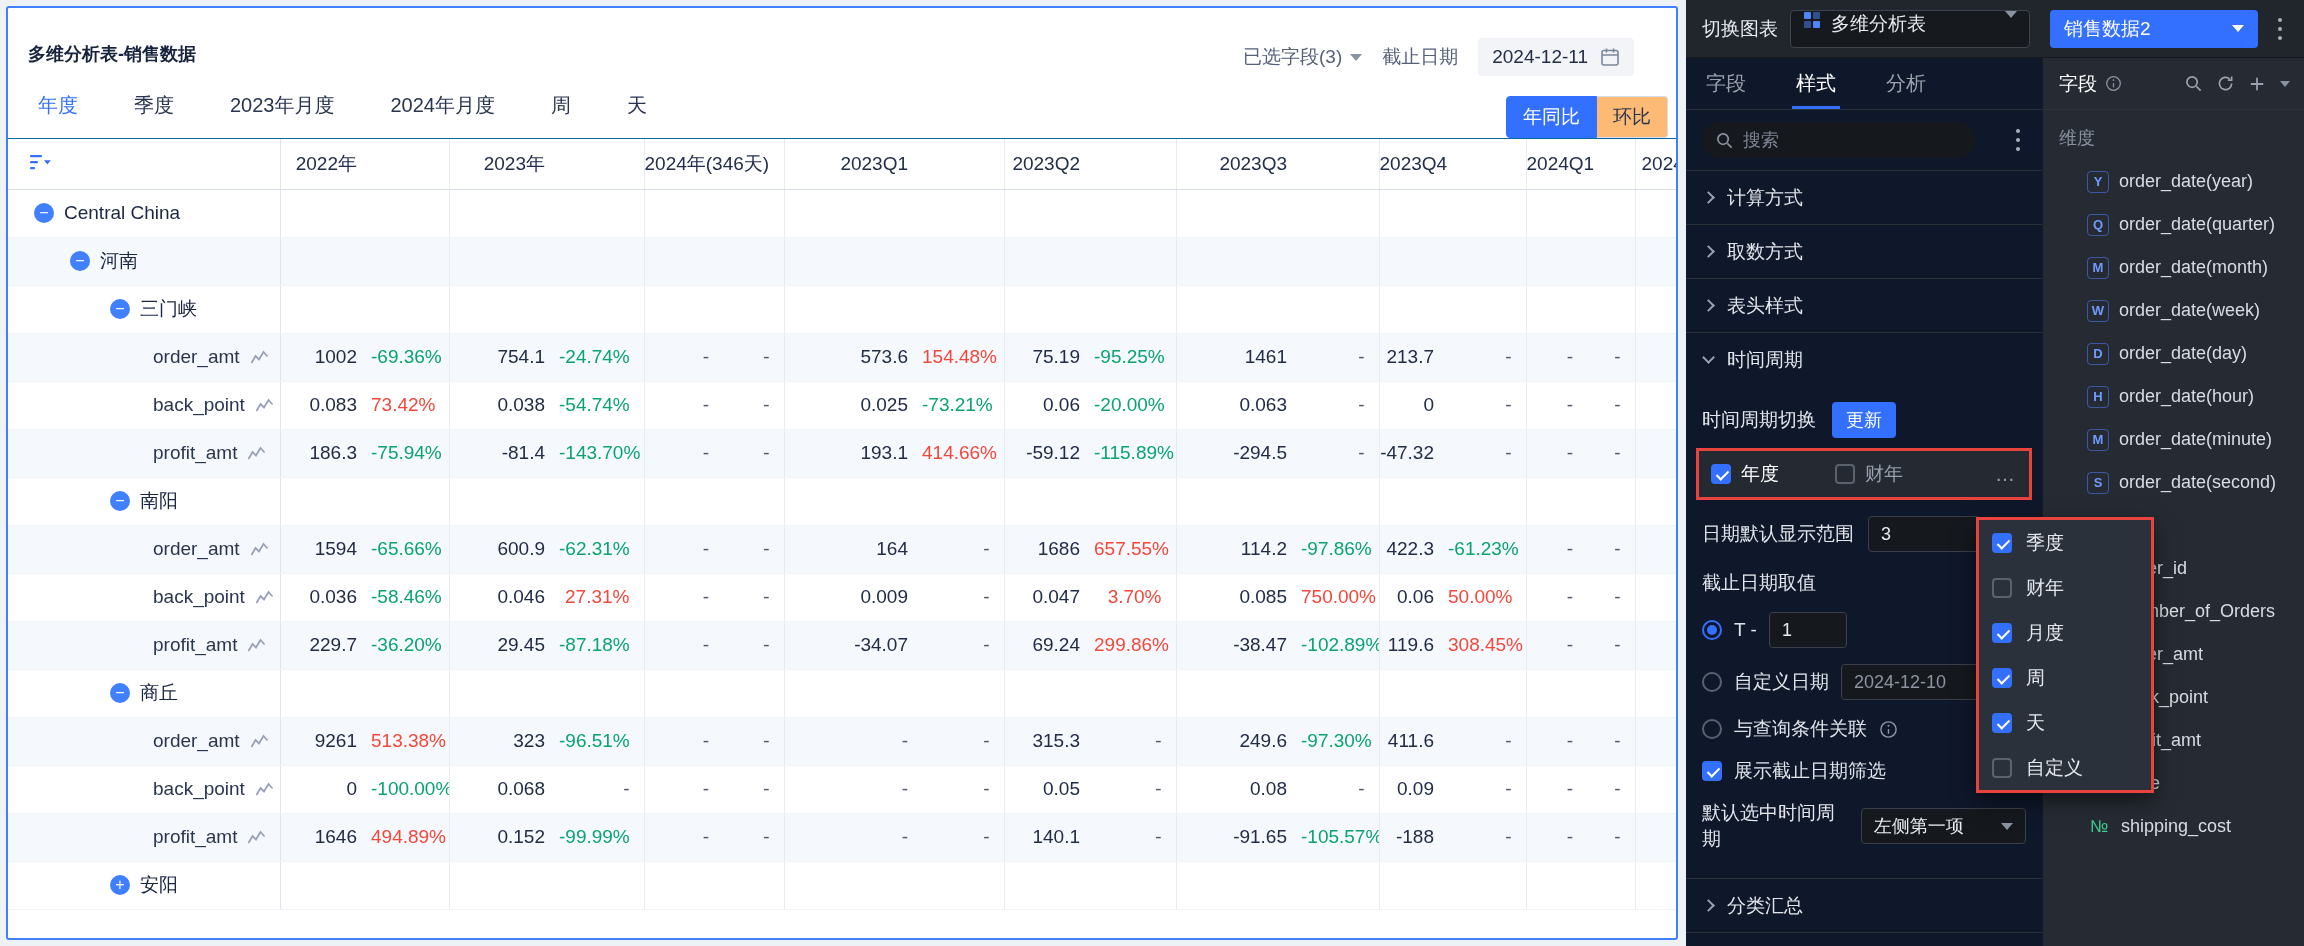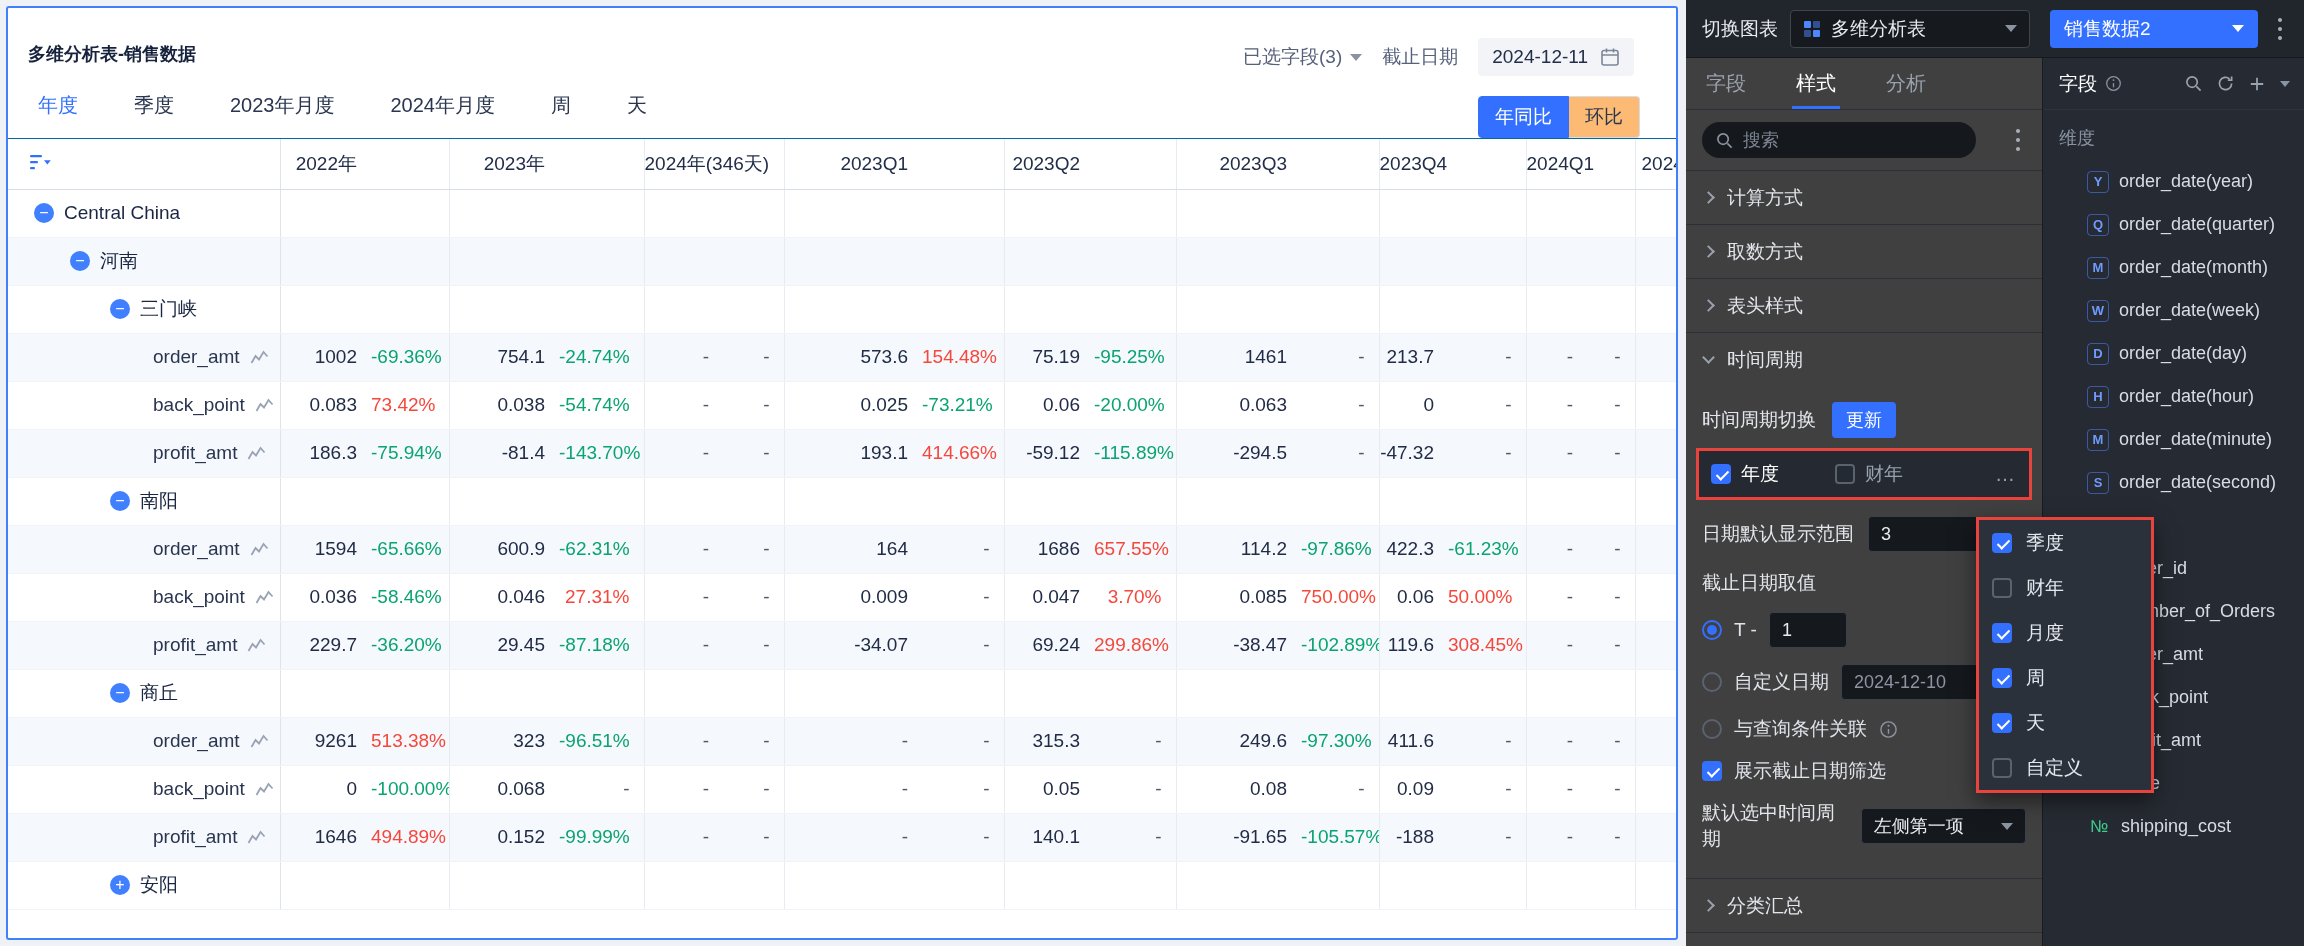--- a/index.html
+++ b/index.html
@@ -12,21 +12,21 @@
           border:2px solid #4080ff; border-radius:3px; overflow:hidden; }
   .title { position:absolute; left:20px; top:34px; font-size:18px; font-weight:bold; color:#17233d; }
   .top-controls { position:absolute; right:42px; top:30px; display:flex; align-items:center; gap:20px; }
   .fields-selected { display:flex; align-items:center; gap:8px; font-size:19px; color:#56617a; cursor:pointer; }
   .deadline-label { font-size:19px; color:#56617a; }
   .date-chip { display:flex; align-items:center; gap:12px; background:#f2f4f8; border-radius:4px;
                padding:8px 14px; font-size:19px; color:#232f47; }
   .tabs { position:absolute; left:30px; top:84px; display:flex; gap:56px; font-size:20px; color:#2a3550; }
   .tab { cursor:pointer; }
   .tab.active { color:#3370ff; }
-  .compare { position:absolute; right:36px; top:88px; display:flex; }
+  .compare { position:absolute; right:8px; top:88px; display:flex; }
   .cbtn { font-size:19px; padding:7px 16px; cursor:pointer; }
   .cbtn-on { background:#3370ff; color:#fff; border:1px solid #3370ff; border-radius:4px 0 0 4px; }
   .cbtn-off { background:#fdba74; color:#2a3550; border:1px solid #d7dde6; border-left:none; border-radius:0 4px 4px 0; }
 
   .table-wrap { position:absolute; top:130px; left:0; right:0; bottom:0; overflow:hidden; border-top:1px solid #0369a1; }
   table { border-collapse:collapse; table-layout:fixed; width:1750px; }
   th,td { white-space:nowrap; overflow:hidden; padding:0 14px 0 0; font-size:19px; }
   thead th { height:50px; font-weight:normal; color:#222e49; text-align:right; border-bottom:1px solid #d8dee8; }
   thead th.val { overflow:visible; }
   tbody td { height:48px; text-align:right; color:#212c46; border-bottom:1px solid #f0f3f7; }
@@ -38,26 +38,26 @@
   .dash { color:#4f596f; }
   .tc { display:flex; align-items:center; }
   .node-toggle { width:20px; height:20px; flex:none; border-radius:50%; background:#4080ff; color:#fff;
                  font-size:16px; line-height:19px; text-align:center; margin-right:10px; cursor:pointer; }
   .grp-label { color:#1b2742; }
   .metric-label { color:#2a3550; }
   .mchart { margin-left:10px; display:flex; align-items:center; cursor:pointer; }
   .hdr-icon { display:inline-flex; margin-left:22px; cursor:pointer; }
 
   
-  .right-panel { position:absolute; top:0; right:0; width:618px; height:946px; background:#404040; overflow:hidden; }
+  .right-panel { position:absolute; top:0; right:0; width:618px; height:946px; background:#0f172a; overflow:hidden; }
   .rp-topbar { position:absolute; top:0; left:0; right:0; height:58px; display:flex; align-items:center;
                padding:0 14px 0 16px; background:#21262d; border-bottom:1px solid #15181c; z-index:10; }
   .switch-label { color:#e7eaef; font-size:19px; margin-right:12px; white-space:nowrap; }
   .chart-select { width:240px; height:38px; background:#16191e; border:1px solid #3f454f; border-radius:4px;
-                  display:flex; align-items:center; padding:0 12px; gap:10px; color:#e7eaef; font-size:19px; cursor:pointer; }
+                  display:flex; padding:0 12px; gap:10px; color:#e7eaef; font-size:19px; cursor:pointer; }
   .chart-select .sp { margin-left:auto; }
   .dataset-btn { margin-left:auto; width:208px; height:38px; background:#3370ff; border-radius:4px; color:#fff;
                  display:flex; align-items:center; justify-content:space-between; font-size:19px; padding:0 14px; cursor:pointer; }
   .kebab { width:20px; display:flex; flex-direction:column; align-items:center; gap:5px; margin-left:12px; cursor:pointer; }
   .kebab i { width:4px; height:4px; border-radius:50%; background:#aab0ba; }
 
   .settings-col { position:absolute; top:58px; left:0; width:356px; bottom:0; }
   .rp-tabs { height:52px; display:flex; align-items:center; padding:0 20px; gap:50px; border-bottom:1px solid #2b3038; }
   .rp-tab { color:#9aa1ad; font-size:20px; height:100%; display:flex; align-items:center; position:relative; cursor:pointer; }
   .rp-tab.active { color:#fff; }

